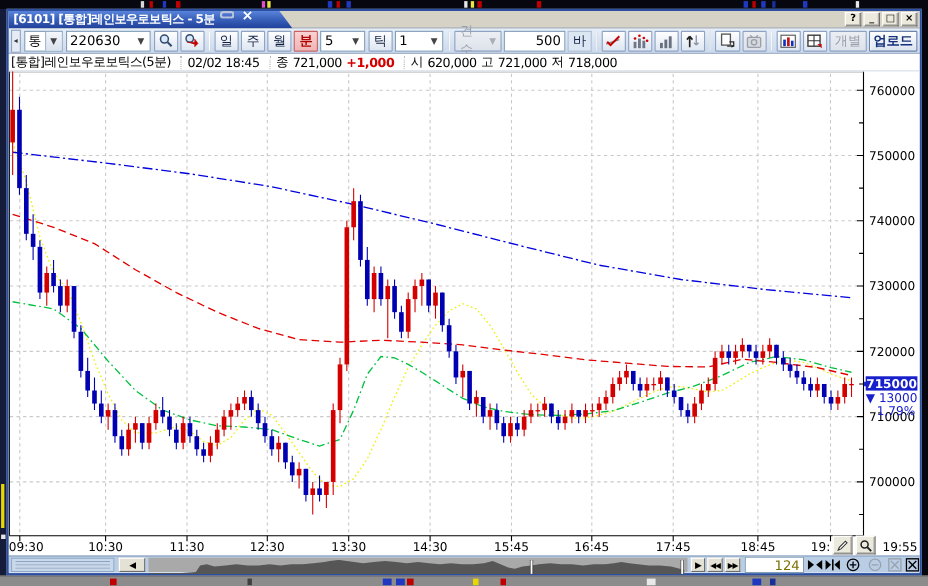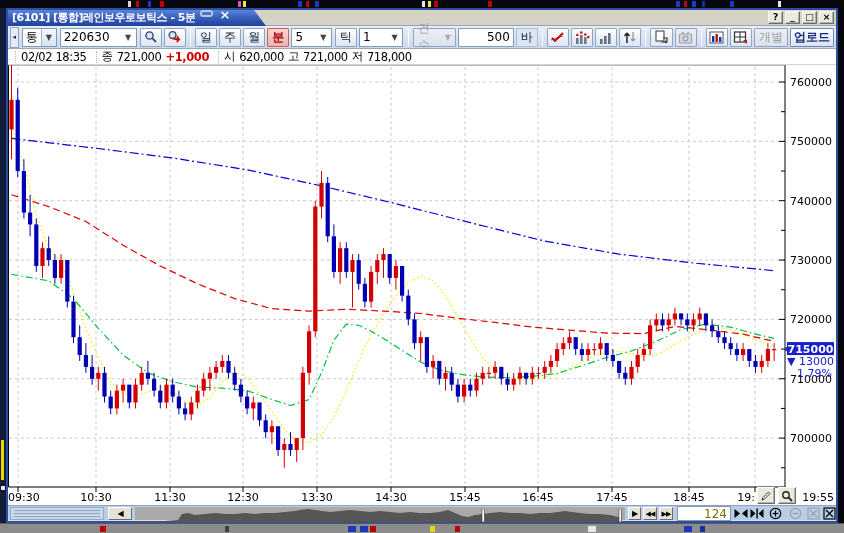--- a/index.html
+++ b/index.html
@@ -260,22 +260,23 @@
           <line x1="7" y1="1" x2="7" y2="11" stroke="#333" stroke-width="1"></line>
           <line x1="1.5" y1="6" x2="12.5" y2="6" stroke="#333" stroke-width="1"></line>
           <path d="M10 9 L14 9 L14 13 Z" fill="#c01010"></path>
         </svg>
       </div>
       <div class="tbtn disabled" style="min-width:34px">개별</div>
       <div id="upload-btn">업로드</div>
     </div>
 
     <div id="infobar">
+      <span>[통합]레인보우로보틱스(5분)</span>
       <span class="isep"></span>
-      <span>02/02 18:35</span>
+      <span>02/02 18:45</span>
       <span class="isep"></span>
       <span>종</span>
       <span>721,000</span>
       <span class="red">+1,000</span>
       <span class="isep"></span>
       <span>시</span>
       <span>620,000</span>
       <span>고</span>
       <span>721,000</span>
       <span>저</span>

